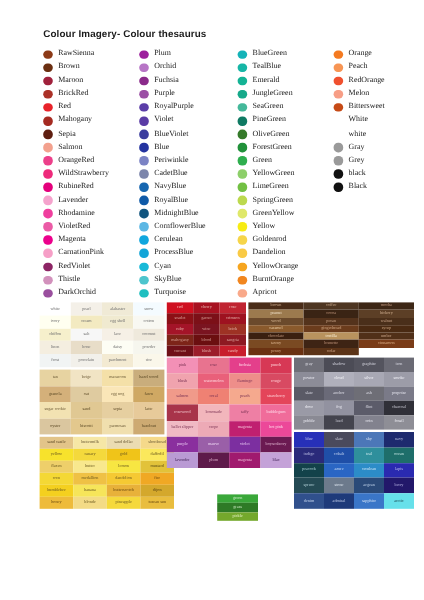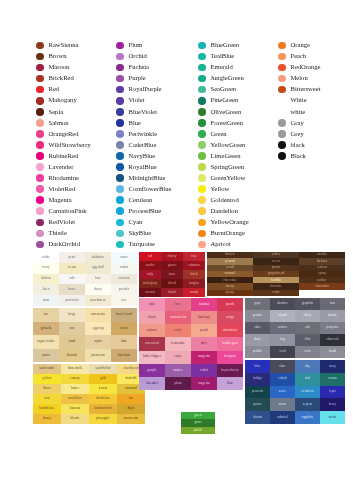--- a/index.html
+++ b/index.html
@@ -35,20 +35,21 @@
     font-size:3.5px;line-height:1;
     font-family:"Liberation Serif", serif;
     overflow:hidden;text-align:center;
   }
 </style>
 </head>
 <body>
 
 <div class="page">
 
+  <div class="title">Colour Imagery- Colour thesaurus</div>
 
   <div class="thes" id="thes">
       <div class="thes-col c1">
         <div class="nrow">
           <span class="dot" style="background: rgb(140, 58, 23);"></span>
           <span class="nlabel">RawSienna</span>
         </div>
         <div class="nrow">
           <span class="dot" style="background: rgb(107, 47, 17);"></span>
           <span class="nlabel">Brown</span>

